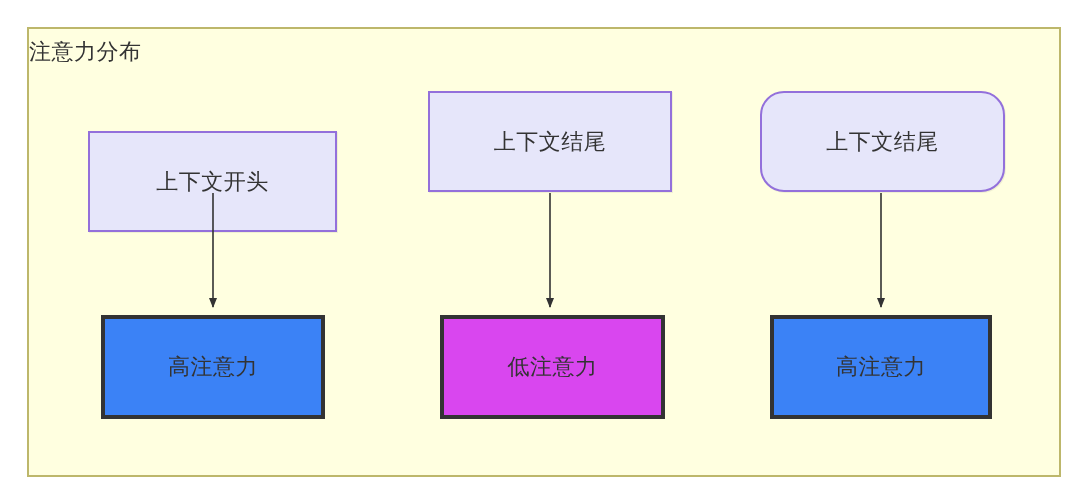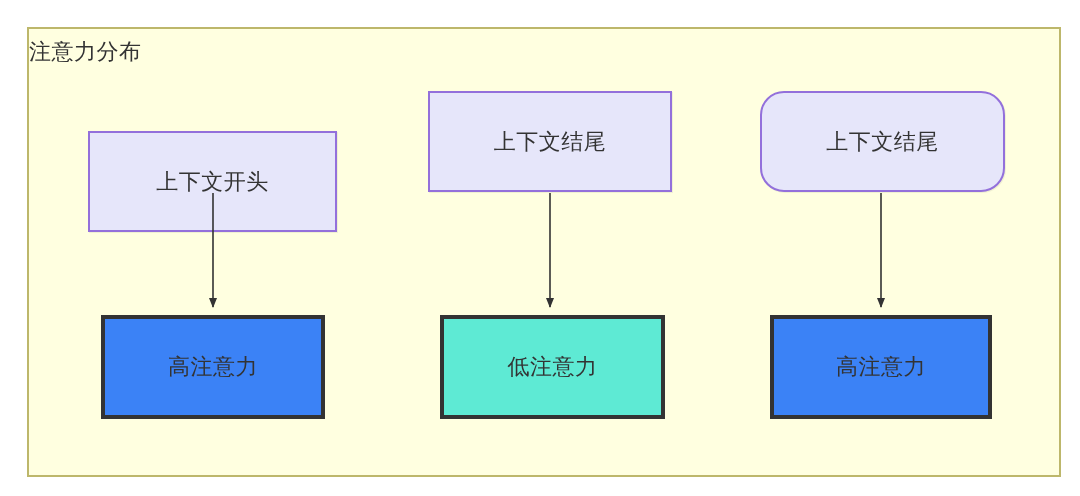--- a/index.html
+++ b/index.html
@@ -68,21 +68,21 @@
     box-shadow: 1px 1px 0 rgba(0,0,0,0.06);
   }
 
   .node.attn {
     border: 4px solid #333333;
   }
   .node.attn-high {
     background: #3b82f6;
   }
   .node.attn-low {
-    background: #5eead4;
+    background: #d946ef;
   }
 
   
   #arrow-layer {
     position: absolute;
     left: 0;
     top: 0;
     width: 1080px;
     height: 496px;
     pointer-events: none;

